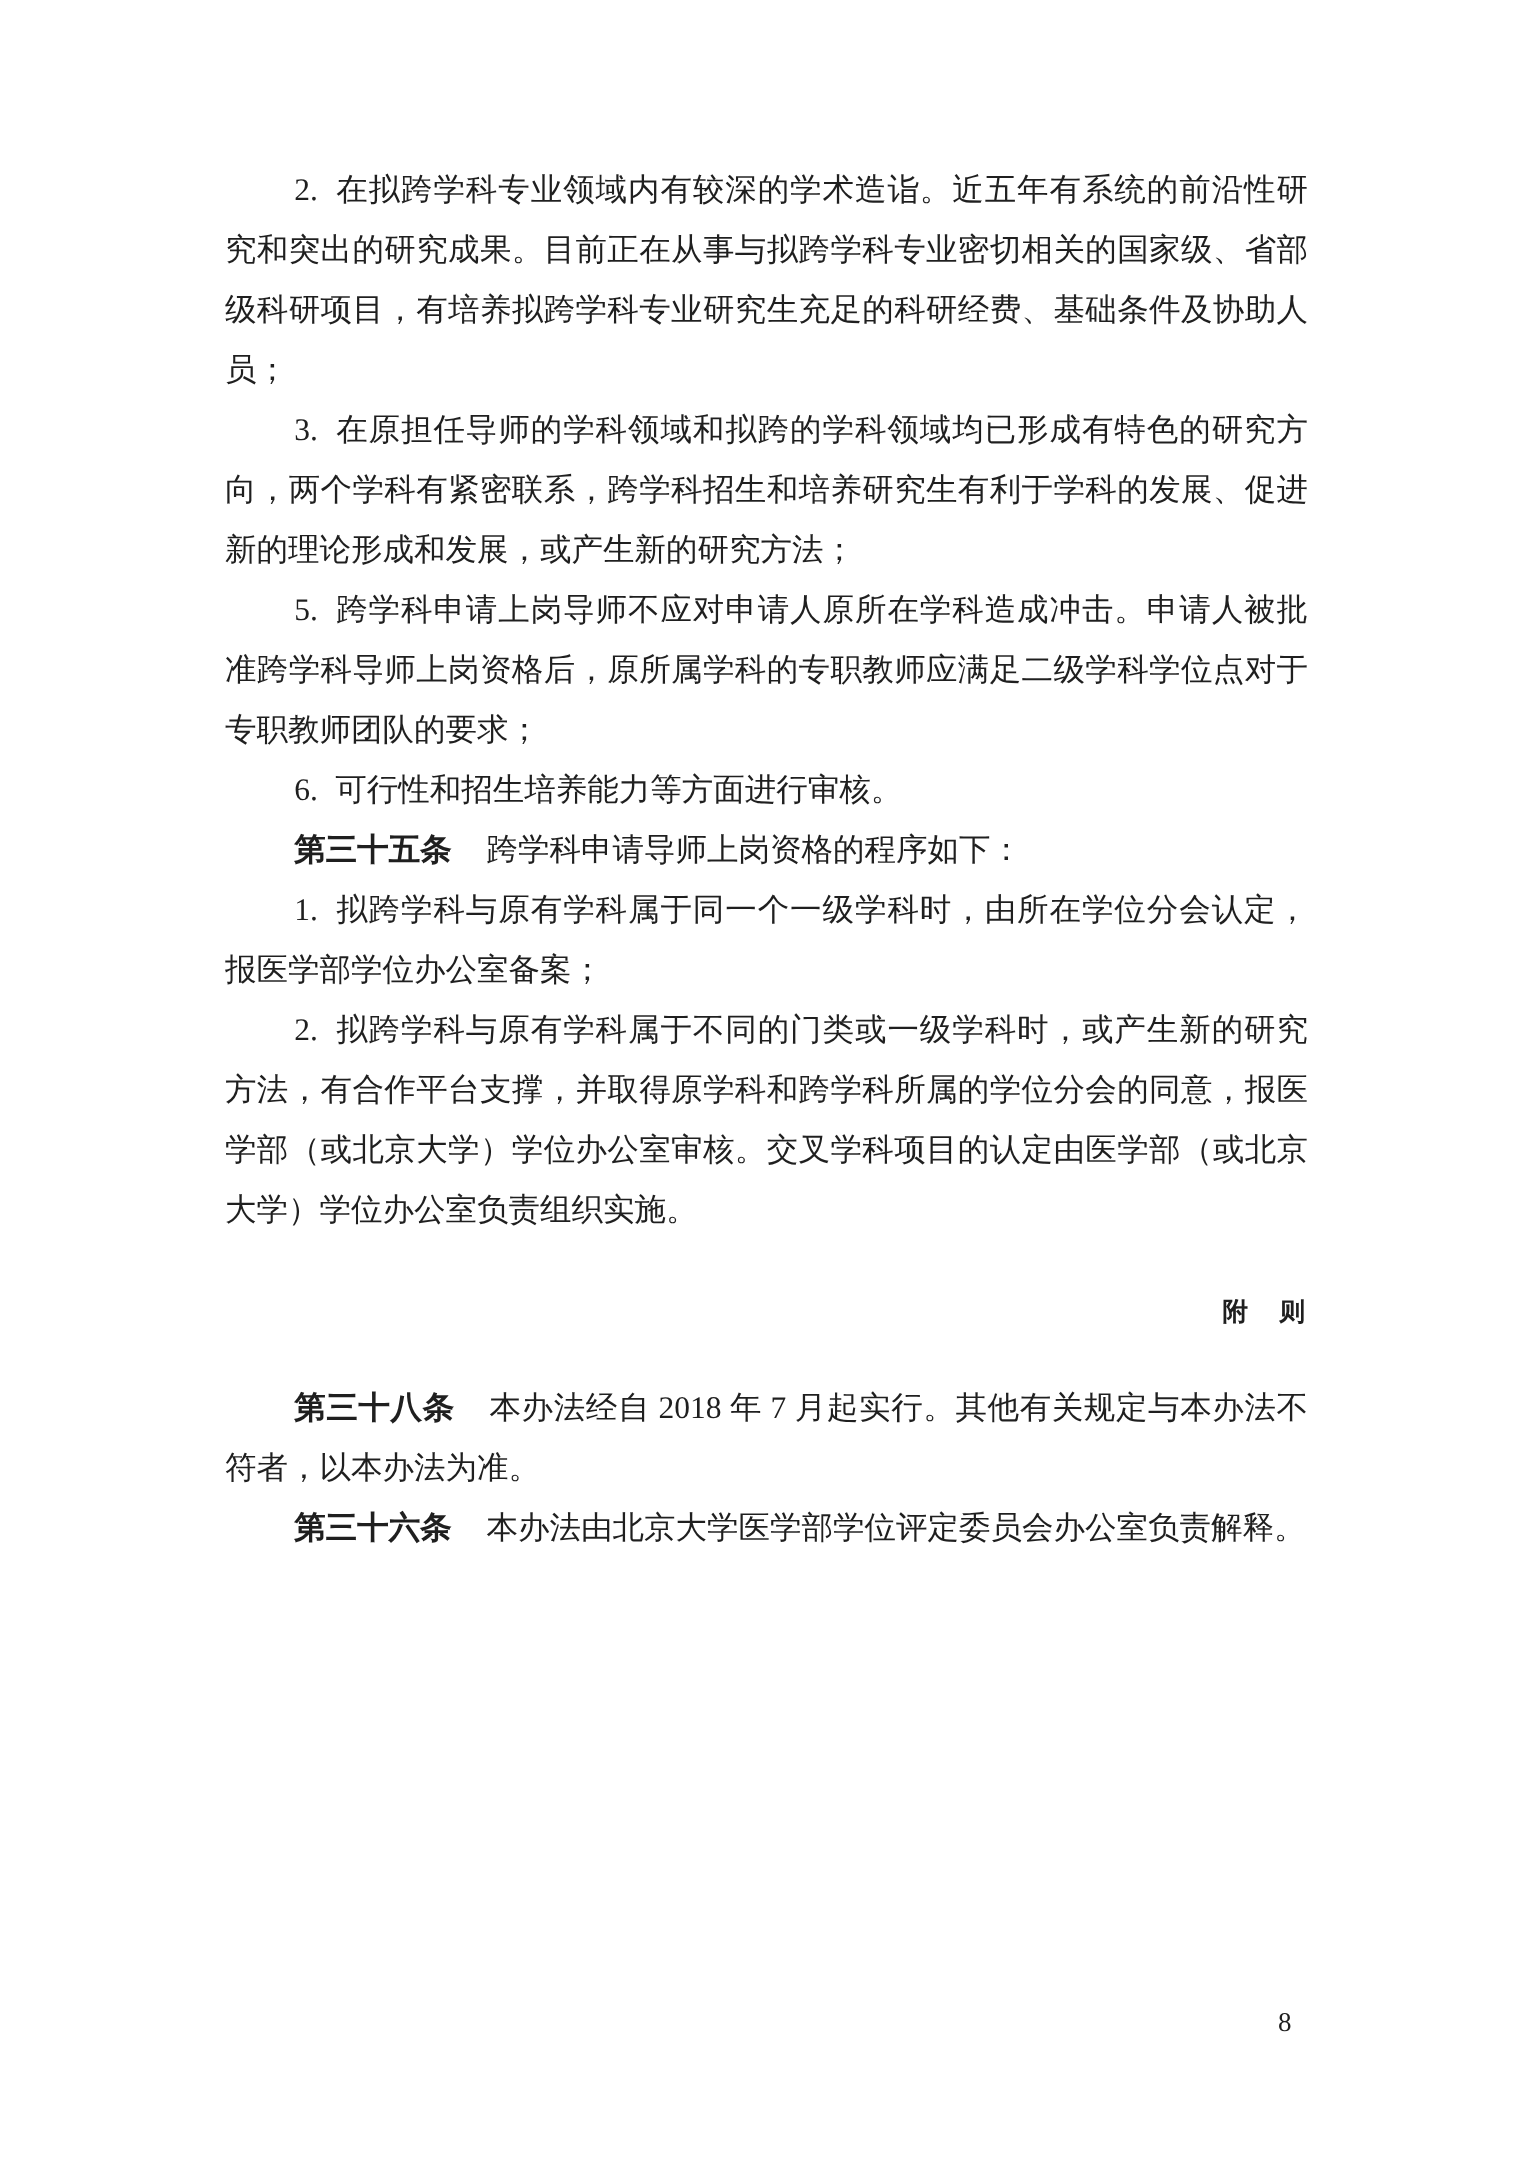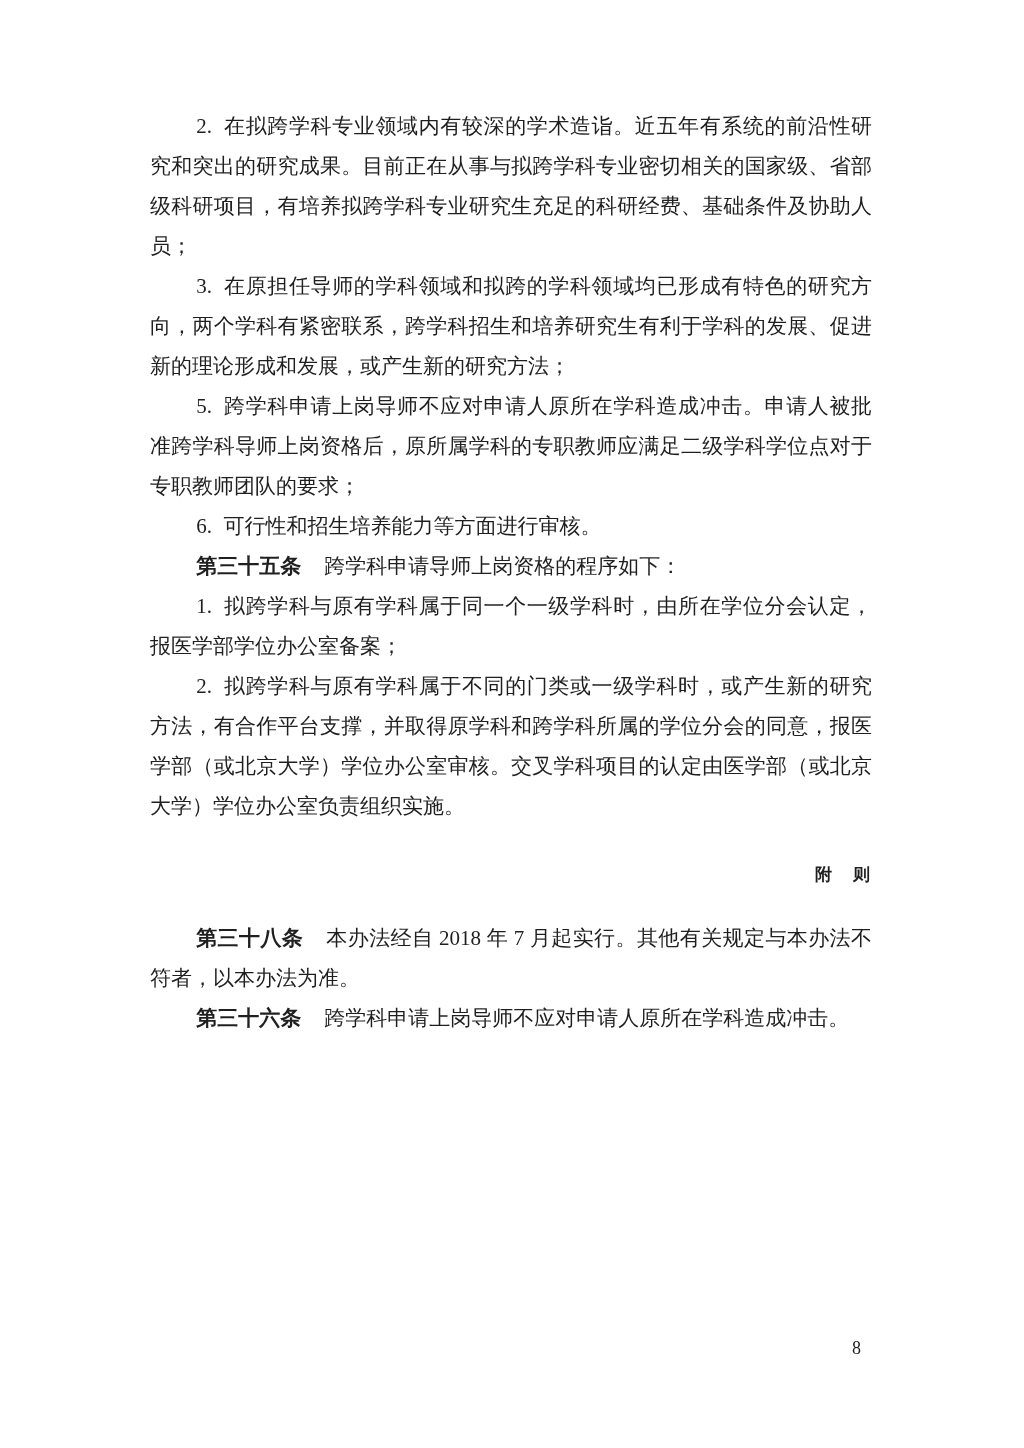--- a/index.html
+++ b/index.html
@@ -67,18 +67,18 @@
 
     <p class="para"><span class="num">1.</span><span>拟跨学科与原有学科属于同一个一级学科时，由所在学位分会认定，报医学部学位办公室备案；</span></p>
 
     <p class="para"><span class="num">2.</span><span>拟跨学科与原有学科属于不同的门类或一级学科时，或产生新的研究方法，有合作平台支撑，并取得原学科和跨学科所属的学位分会的同意，报医学部（或北京大学）学位办公室审核。交叉学科项目的认定由医学部（或北京大学）学位办公室负责组织实施。</span></p>
 
 
     <h2 class="section-heading">附　则</h2>
 
     <p class="para"><span class="term">第三十八条</span><span>本办法经自 2018 年 7 月起实行。其他有关规定与本办法不符者，以本办法为准。</span></p>
 
-    <p class="para"><span class="term">第三十六条</span><span>跨学科申请上岗导师不应对申请人原所在学科造成冲击。</span></p>
+    <p class="para"><span class="term">第三十六条</span><span>本办法由北京大学医学部学位评定委员会办公室负责解释。</span></p>
 
   </div>
 
   <div class="page-number">8</div>
 </div>
 
 </body></html>

